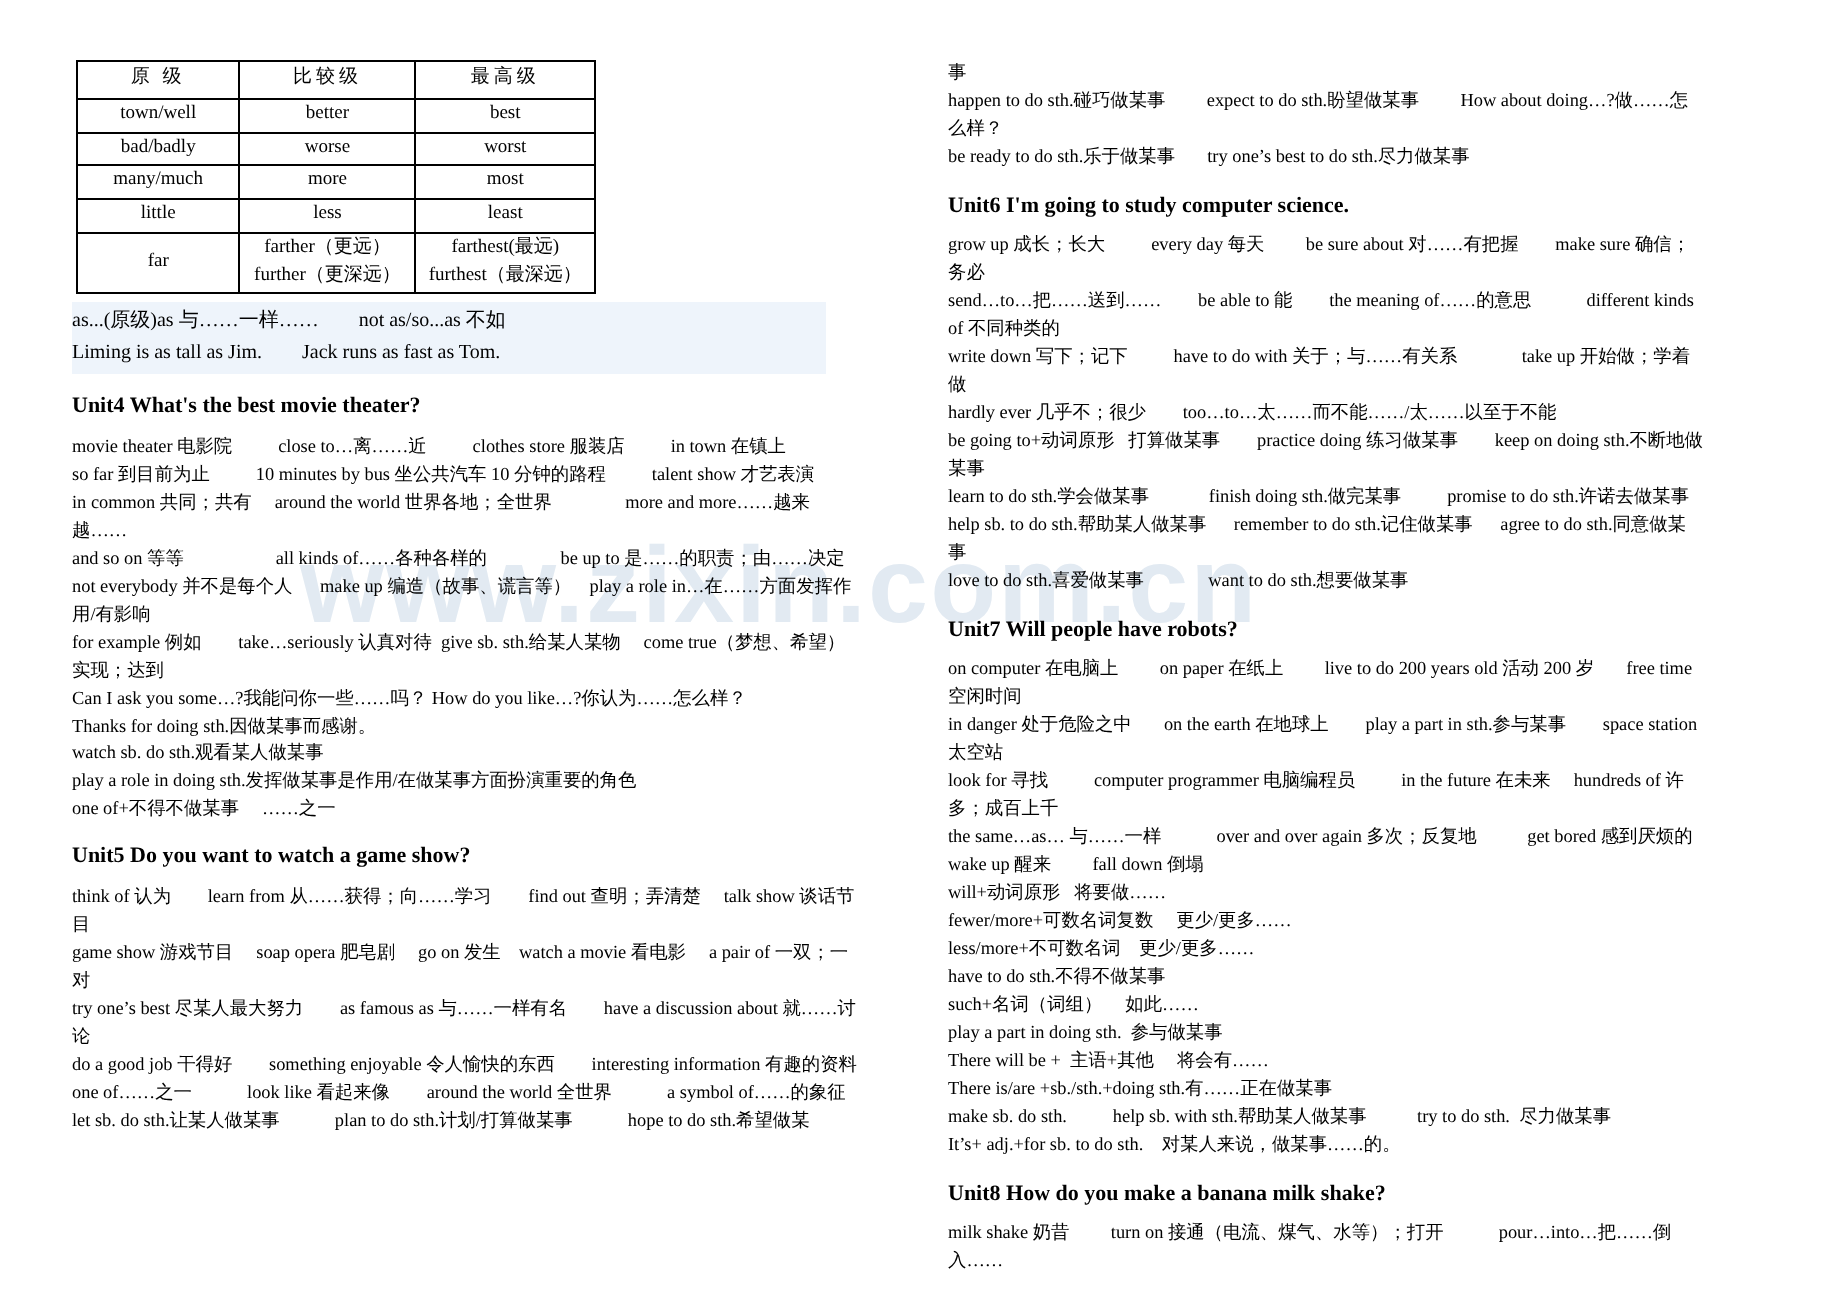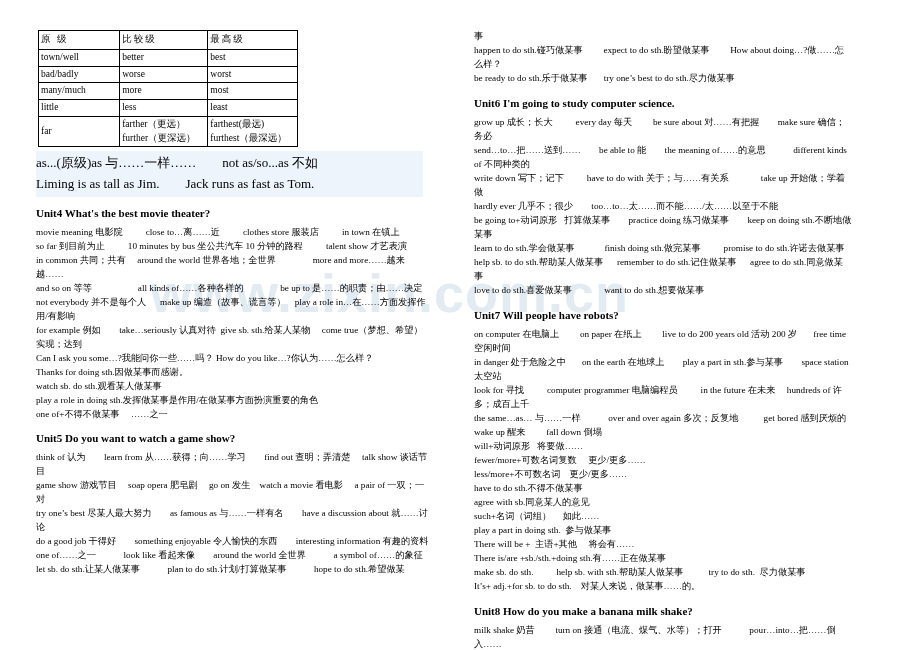--- a/index.html
+++ b/index.html
@@ -63,40 +63,40 @@
   table.degree-table {
     border-collapse: collapse;
     width: 260px;
     margin: 0 0 4px 2px;
     font-size: 9.5px;
     line-height: 1.45;
   }
   table.degree-table td,
   table.degree-table th {
     border: 1px solid #000000;
-    text-align: left;
+    text-align: center;
     padding: 1px 2px;
     font-weight: normal;
     vertical-align: middle;
   }
   table.degree-table th {
     padding: 2px 2px;
   }
   table.degree-table td.col1 { width: 80px; }
   table.degree-table td.col2 { width: 90px; }
   table.degree-table td.col3 { width: 90px; }
   .hdr-cell { letter-spacing: 2px; }
 
   
   .note-block {
     background: #eef4fb;
     width: 375px;
-    padding: 2px 12px 3px 0;
+    padding: 2px 2px 3px 0;
     margin: 1px 0 6px 0;
-    font-size: 13px;
+    font-size: 10px;
     line-height: 1.55;
   }
   .note-block .nline {
     white-space: pre;
   }
 
   
   h2.unit-heading {
     font-size: 11px;
     font-weight: bold;
@@ -168,21 +168,21 @@
         </tbody>
       </table>
 
       <div class="note-block">
         <div class="nline">as...(原级)as 与……一样……        not as/so...as 不如</div>
         <div class="nline">Liming is as tall as Jim.        Jack runs as fast as Tom.</div>
       </div>
 
       <h2 class="unit-heading">Unit4 What's the best movie theater?</h2>
       <div class="phrases">
-        <p>movie meaning 电影院          close to…离……近          clothes store 服装店          in town 在镇上</p>
+        <p>movie theater 电影院          close to…离……近          clothes store 服装店          in town 在镇上</p>
         <p>so far 到目前为止          10 minutes by bus 坐公共汽车 10 分钟的路程          talent show 才艺表演</p>
         <p>in common 共同；共有     around the world 世界各地；全世界                more and more……越来越……</p>
         <p>and so on 等等                    all kinds of……各种各样的                be up to 是……的职责；由……决定</p>
         <p>not everybody 并不是每个人      make up 编造（故事、谎言等）    play a role in…在……方面发挥作用/有影响</p>
         <p>for example 例如        take…seriously 认真对待  give sb. sth.给某人某物     come true（梦想、希望）实现；达到</p>
         <p>Can I ask you some…?我能问你一些……吗？ How do you like…?你认为……怎么样？</p>
         <p>Thanks for doing sth.因做某事而感谢。</p>
         <p>watch sb. do sth.观看某人做某事</p>
         <p>play a role in doing sth.发挥做某事是作用/在做某事方面扮演重要的角色</p>
         <p>one of+不得不做某事     ……之一</p>
@@ -224,21 +224,20 @@
       <div class="phrases">
         <p>on computer 在电脑上         on paper 在纸上         live to do 200 years old 活动 200 岁       free time 空闲时间</p>
         <p>in danger 处于危险之中       on the earth 在地球上        play a part in sth.参与某事        space station 太空站</p>
         <p>look for 寻找          computer programmer 电脑编程员          in the future 在未来     hundreds of 许多；成百上千</p>
         <p>the same…as… 与……一样            over and over again 多次；反复地           get bored 感到厌烦的</p>
         <p>wake up 醒来         fall down 倒塌</p>
         <p>will+动词原形   将要做……</p>
         <p>fewer/more+可数名词复数     更少/更多……</p>
         <p>less/more+不可数名词    更少/更多……</p>
         <p>have to do sth.不得不做某事</p>
-        <p>agree with sb.同意某人的意见</p>
         <p>such+名词（词组）     如此……</p>
         <p>play a part in doing sth.  参与做某事</p>
         <p>There will be +  主语+其他     将会有……</p>
         <p>There is/are +sb./sth.+doing sth.有……正在做某事</p>
         <p>make sb. do sth.          help sb. with sth.帮助某人做某事           try to do sth.  尽力做某事</p>
         <p>It’s+ adj.+for sb. to do sth.    对某人来说，做某事……的。</p>
       </div>
 
       <h2 class="unit-heading">Unit8 How do you make a banana milk shake?</h2>
       <div class="phrases">

